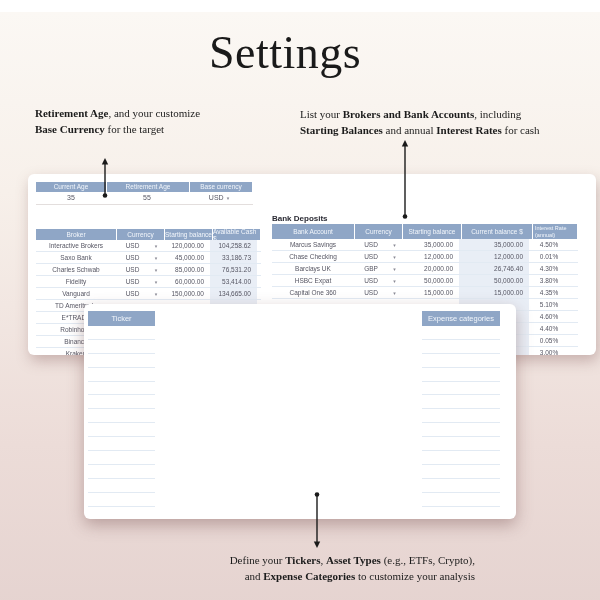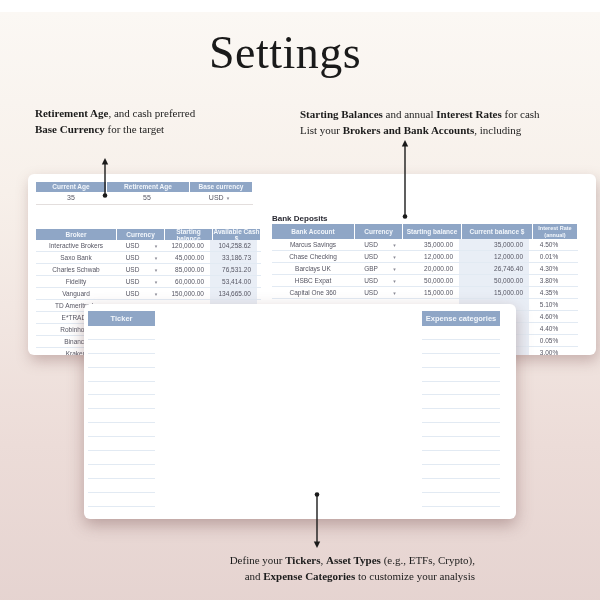--- a/index.html
+++ b/index.html
@@ -20,22 +20,22 @@
   .arrow line{stroke:#1a1a1a;stroke-width:1.4;}
   .arrow polygon,.arrow circle{fill:#1a1a1a;}
   
   .sheet{position:absolute;background:#fff;border-radius:6px;overflow:hidden;}
   .sheet-back{left:28px;top:162px;width:545px;height:181px;z-index:10;
     box-shadow:2px 6px 14px rgba(135,95,95,.38);padding-left:23px;}
   .sheet-front{left:84px;top:292px;width:432px;height:215px;z-index:20;
     box-shadow:0 6px 16px rgba(120,80,80,.42);}
   
   .hrow,.trow{display:flex;}
-  .th{background:var(--header_bg,#8fa6c6);color:#f2f6fb;font-weight:bold;font-size:6.5px;
-    display:flex;align-items:center;justify-content:center;text-align:center;border-right:1px solid #fff;}
+  .th{background:var(--header_bg,#8fa6c6);color:#f2f6fb;font-weight:normal;font-size:6.5px;
+    display:flex;align-items:center;justify-content:center;text-align:left;border-right:1px solid #fff;}
   .c{display:flex;align-items:center;justify-content:center;font-size:6.5px;color:#565663;}
   .num{justify-content:flex-end;padding-right:6px;box-sizing:border-box;}
   .trow{border-bottom:1px solid var(--row_line,#e2eaf3);}
   .dd{font-size:5px;color:#8a8a95;margin-left:3px;}
   .c-dd{font-size:5px;color:#8a8a95;}
   
   .profile{position:absolute;left:8px;top:8px;}
   .profile .th{height:9.5px;}
   .profile .vrow{display:flex;border-bottom:1px solid #e3dedd;}
   .profile .c{height:12px;font-size:7px;}
@@ -67,26 +67,26 @@
   .fc-exp{left:338px;width:78px;}
 </style>
 </head>
 <body>
 
 <div class="stage">
 
   <div class="title">Settings</div>
 
   <div class="ann ann-left">
-    <div><span class="b">Retirement Age</span><span>, and cash preferred</span></div>
+    <div><span class="b">Retirement Age</span><span>, and your customize</span></div>
     <div><span class="b">Base Currency</span><span> for the target</span></div>
   </div>
   <div class="ann ann-right">
+    <div><span>List your </span><span class="b">Brokers and Bank Accounts</span><span>, including</span></div>
     <div><span class="b">Starting Balances</span><span> and annual </span><span class="b">Interest Rates</span><span> for cash</span></div>
-    <div><span>List your </span><span class="b">Brokers and Bank Accounts</span><span>, including</span></div>
   </div>
   <div class="ann ann-bottom">
     <div><span>Define your </span><span class="b">Tickers</span><span>, </span><span class="b">Asset Types</span><span> (e.g., ETFs, Crypto),</span></div>
     <div><span>and </span><span class="b">Expense Categories</span><span> to customize your analysis</span></div>
   </div>
 
   <svg class="arrow" style="left:100px;top:146px" width="10" height="42">
     <polygon points="5,0 1.8,6.5 8.2,6.5"></polygon>
     <line x1="5" y1="5" x2="5" y2="37"></line>
     <circle cx="5" cy="37.5" r="2.3"></circle>

